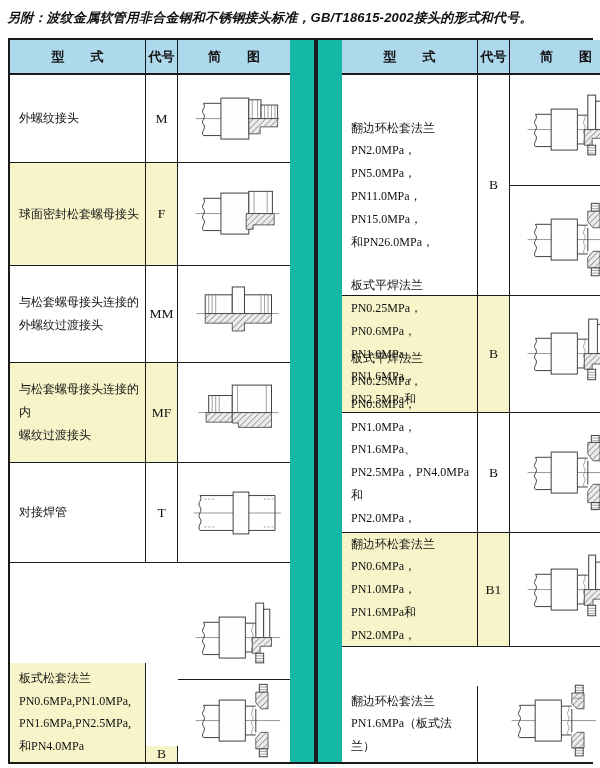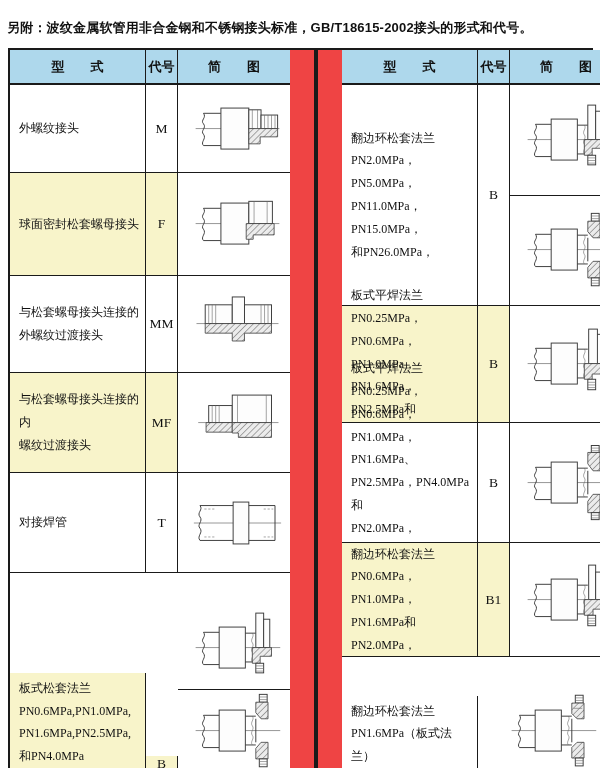--- a/index.html
+++ b/index.html
@@ -1,20 +1,20 @@
 <!DOCTYPE html>
 <html><head>
 <meta charset="utf-8">
 <style>
   * { margin:0; padding:0; box-sizing:border-box; }
   html,body { width:600px; height:768px; background:#ffffff; overflow:hidden;
               font-family:"Liberation Sans","DejaVu Sans",sans-serif; color:#111; }
   .page { position:relative; width:600px; height:768px; background:#fff; }
-  .note { padding:19px 6px 0 7px; font-size:13px; font-weight:bold; letter-spacing:0.2px; }
-  .tables { display:flex; margin:11px 0 0 8px; width:585px; border:2px solid #1a1a1a; background:#ef4444;gap:24px; }
+  .note { padding:9px 6px 0 7px; font-size:13px; font-weight:bold; letter-spacing:0.2px;font-style:italic; }
+  .tables { display:flex; margin:11px 0 0 8px; width:585px; border:2px solid #1a1a1a; background:#14b8a6;gap:24px; }
   .half { width:288px; display:flex; flex-direction:column; }
   .divider { width:5px; border-left:2px solid #1a1a1a; border-right:2px solid #1a1a1a; background:#fff; }
   .hrow { display:flex; height:35px; background:#aed8ec; border-bottom:2px solid #1a1a1a; }
   .hcell { display:flex; align-items:center; justify-content:center; font-size:13px; font-weight:bold; border-right:1px solid #1a1a1a; }
   .c-type { width:136px; } .c-code { width:32px; } .c-diag { flex:1; border-right:none; }
   .row { display:flex; border-bottom:1px solid #1a1a1a; background:#fff; }
   .row.last { border-bottom:none;align-items:flex-end; }
   .cell-type { width:136px; border-right:1px solid #1a1a1a; display:flex; align-items:center;
                padding:4px 4px 4px 9px; font-size:12px; line-height:1.9; white-space:pre-line; }
   .cell-type .latin, .cell-type { font-family:"Liberation Serif","Liberation Sans","DejaVu Sans",serif; }

